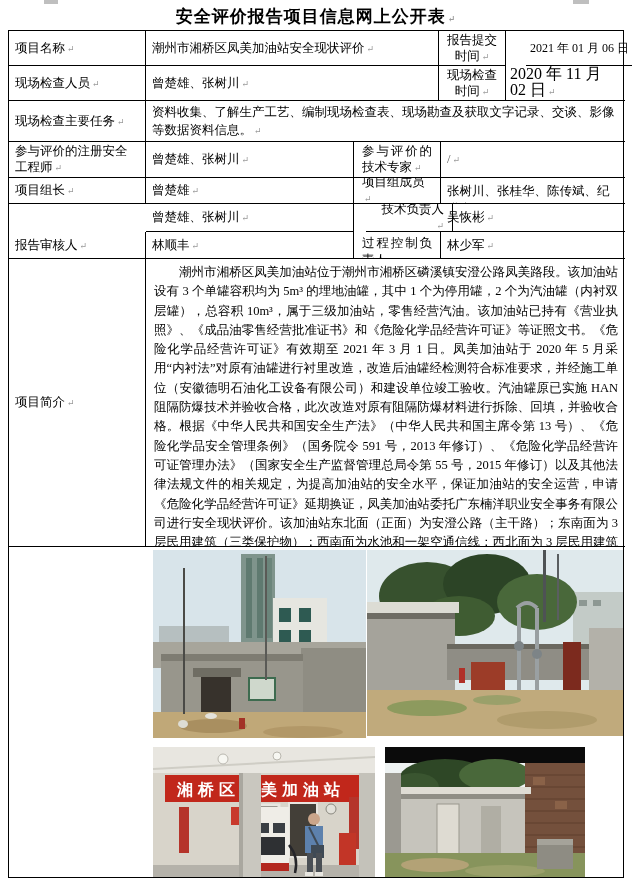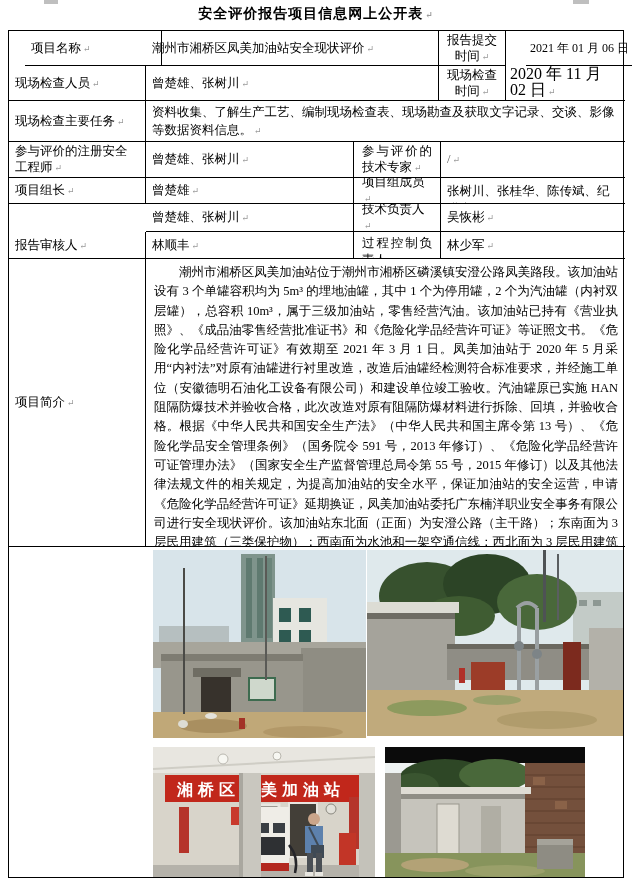--- a/index.html
+++ b/index.html
@@ -5,21 +5,21 @@
   * { margin:0; padding:0; box-sizing:border-box; }
   html,body { background:#fff; }
   .page {
     position:relative; width:632px; height:888px; background:#ffffff;
     font-family:"Liberation Serif","DejaVu Serif",serif; color:#000;
     overflow:hidden;
   }
   .artifact { position:absolute; background:#bfbfbf; }
   .doc-title {
     position:absolute; left:0; top:5px; width:632px; text-align:center;
-    font-size:14px; font-weight:bold; letter-spacing:1px;
+    font-size:17px; font-weight:bold; letter-spacing:1px;
   }
   .tbl {
     position:absolute; left:8px; top:30px; width:616px; height:848px;
     border:1px solid #000;
   }
   .cell {
     position:absolute; border-right:1px solid #000; border-bottom:1px solid #000;
     font-size:12.5px; line-height:16px; display:flex; align-items:center;
     padding:2px 6px; overflow:hidden;
   }
@@ -44,21 +44,21 @@
 
 <div class="page">
 
   <div class="artifact" style="left:44px;top:0;width:14px;height:4px;"></div>
   <div class="artifact" style="left:573px;top:0;width:16px;height:4px;"></div>
 
   <div class="doc-title pm">安全评价报告项目信息网上公开表</div>
 
   <div class="tbl">
 
-    <div class="cell" style="left:16px;top:0;width:137px;height:35px;">
+    <div class="cell" style="left:0;top:0;width:137px;height:35px;">
         <span class="pm">项目名称</span>
       </div>
     <div class="cell" style="left:137px;top:0;width:293px;height:35px;">
         <span class="pm">潮州市湘桥区凤美加油站安全现状评价</span>
       </div>
     <div class="cell center-txt" style="left:430px;top:0;width:67px;height:35px;">
         <span class="pm">报告提交时间</span>
       </div>
     <div class="cell last-col" style="left:497px;top:0;width:119px;height:35px;padding-left:4px;font-size:12px;margin-left:20px;">
         <span class="pm">2021 年 01 月 06 日</span>
@@ -106,21 +106,21 @@
     <div class="cell" style="left:345px;top:147px;width:87px;height:26px;padding:2px 8px;">
         <span class="pm">项目组成员</span>
       </div>
     <div class="cell last-col top" style="left:432px;top:147px;width:184px;height:26px;line-height:18px;padding-top:4px;">
         <span class="pm">张树川、张桂华、陈传斌、纪进东</span>
       </div>
 
     <div class="cell" style="left:137px;top:173px;width:208px;height:28px;">
         <span class="pm">曾楚雄、张树川</span>
       </div>
-    <div class="cell" style="left:345px;top:173px;width:87px;height:28px;padding:2px 8px;">
+    <div class="cell" style="left:357px;top:173px;width:87px;height:28px;padding:2px 8px;text-align:right;">
         <span class="pm">技术负责人</span>
       </div>
     <div class="cell" style="left:0;top:201px;width:137px;height:27px;">
         <span class="pm">报告审核人</span>
       </div>
 
     <div class="cell last-col" style="left:432px;top:173px;width:184px;height:28px;">
         <span class="pm">吴恢彬</span>
       </div>
     <div class="cell" style="left:137px;top:201px;width:208px;height:27px;">

